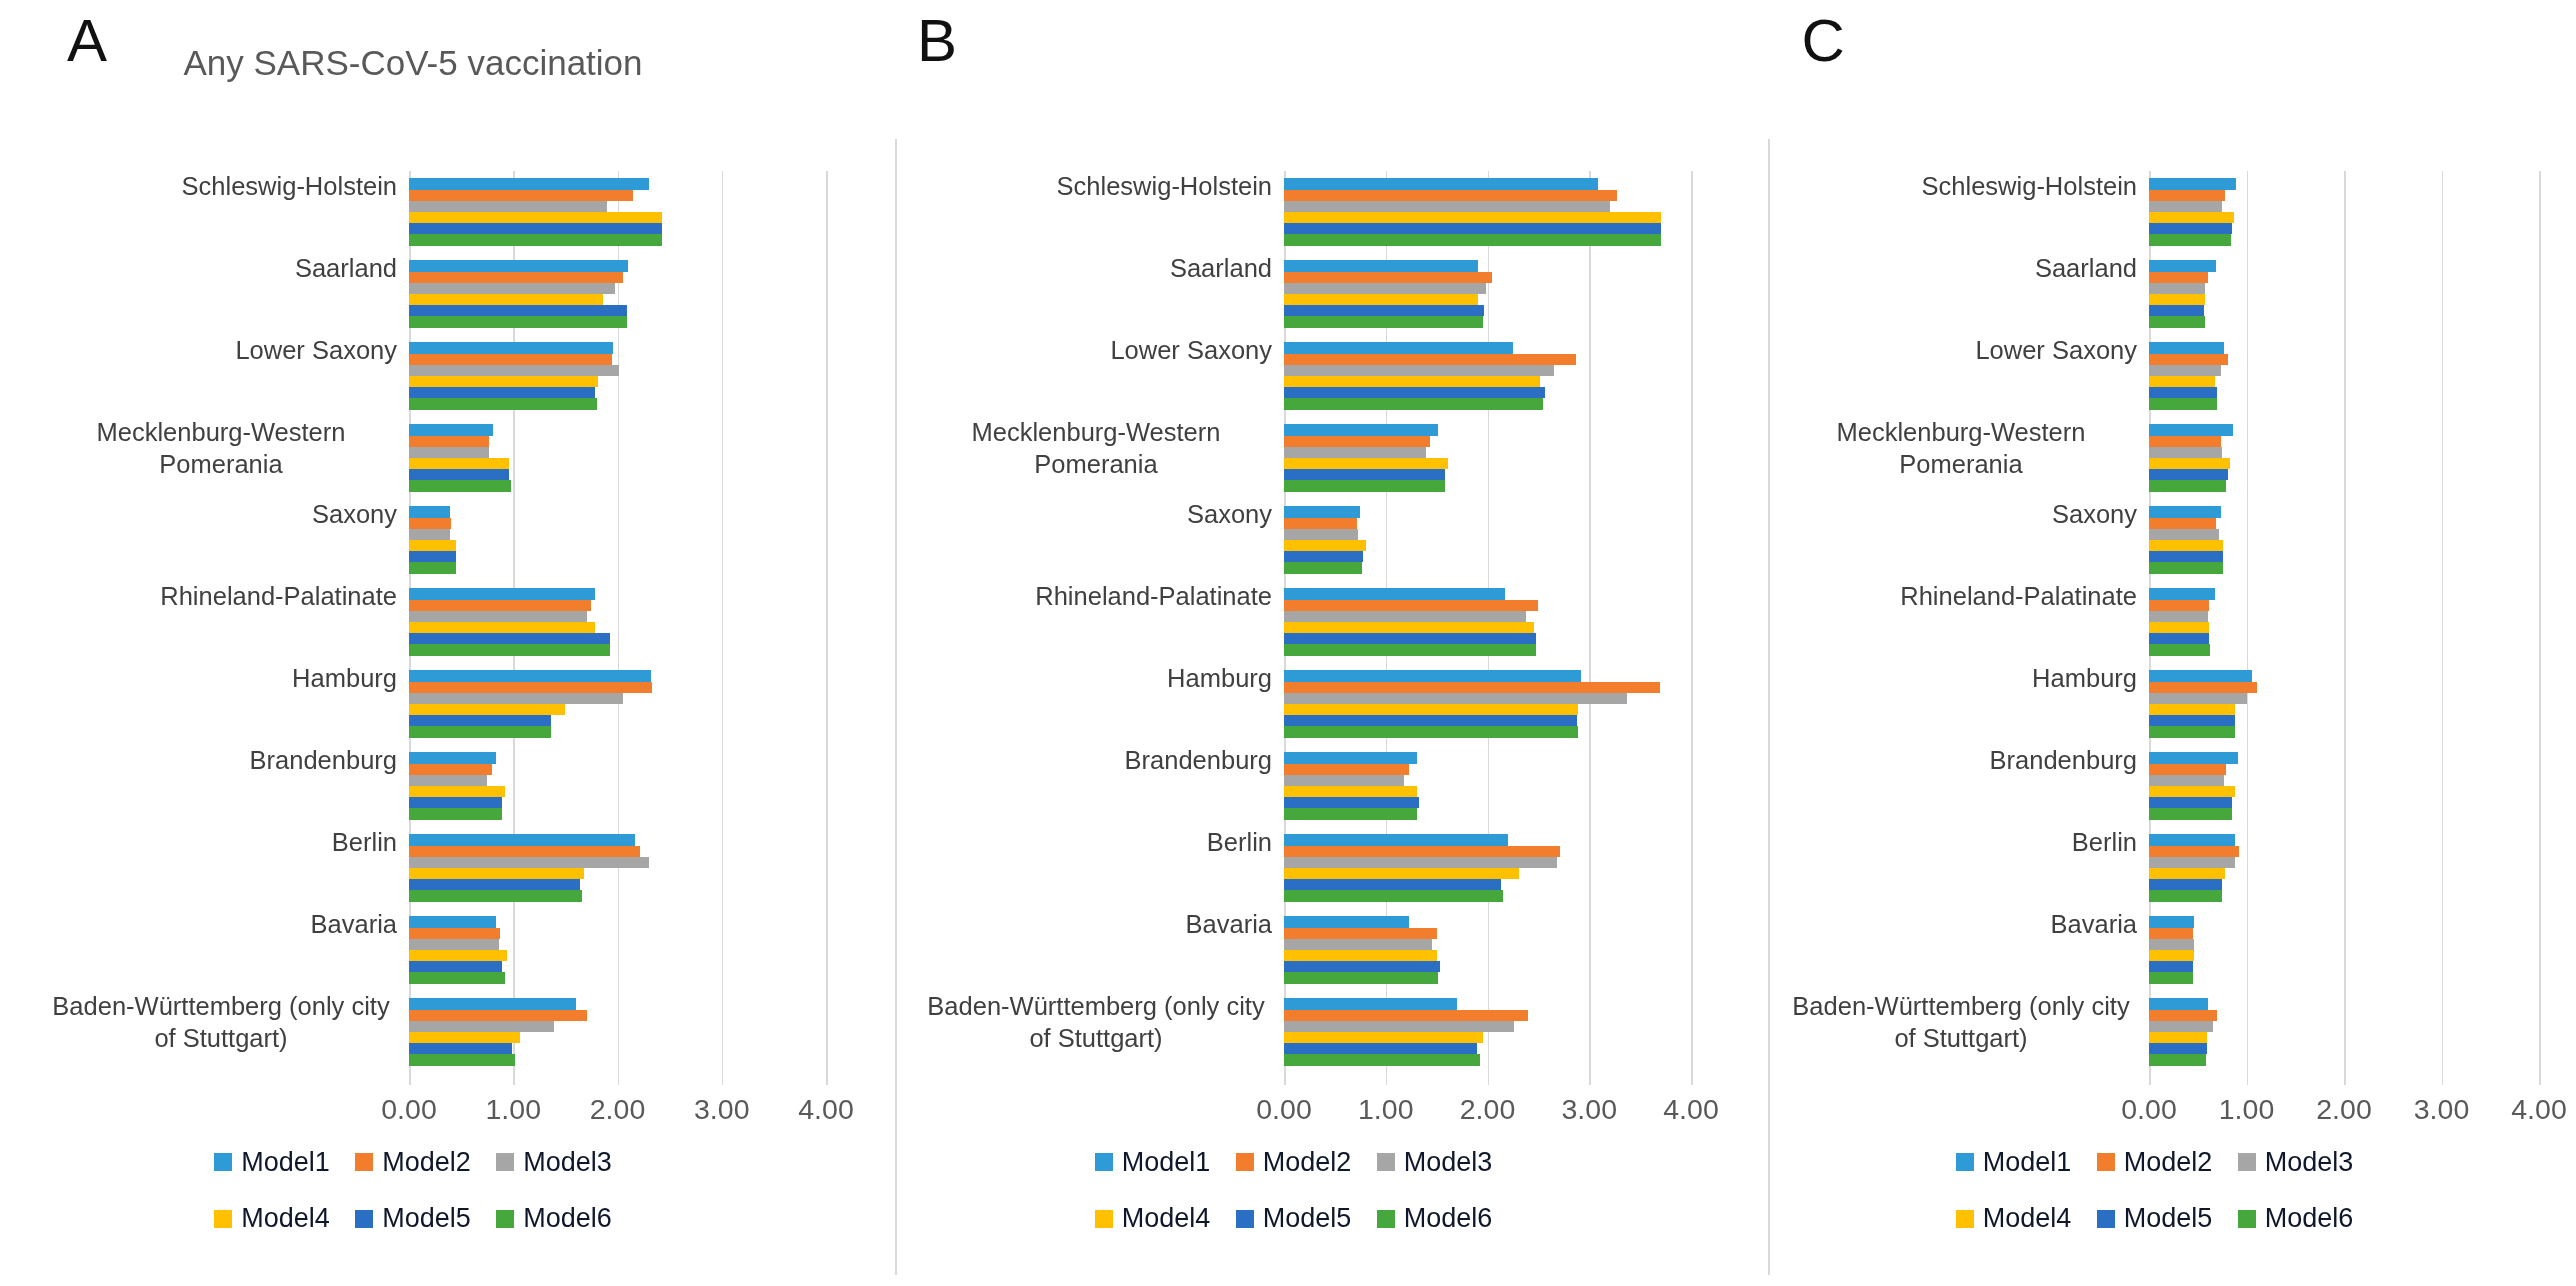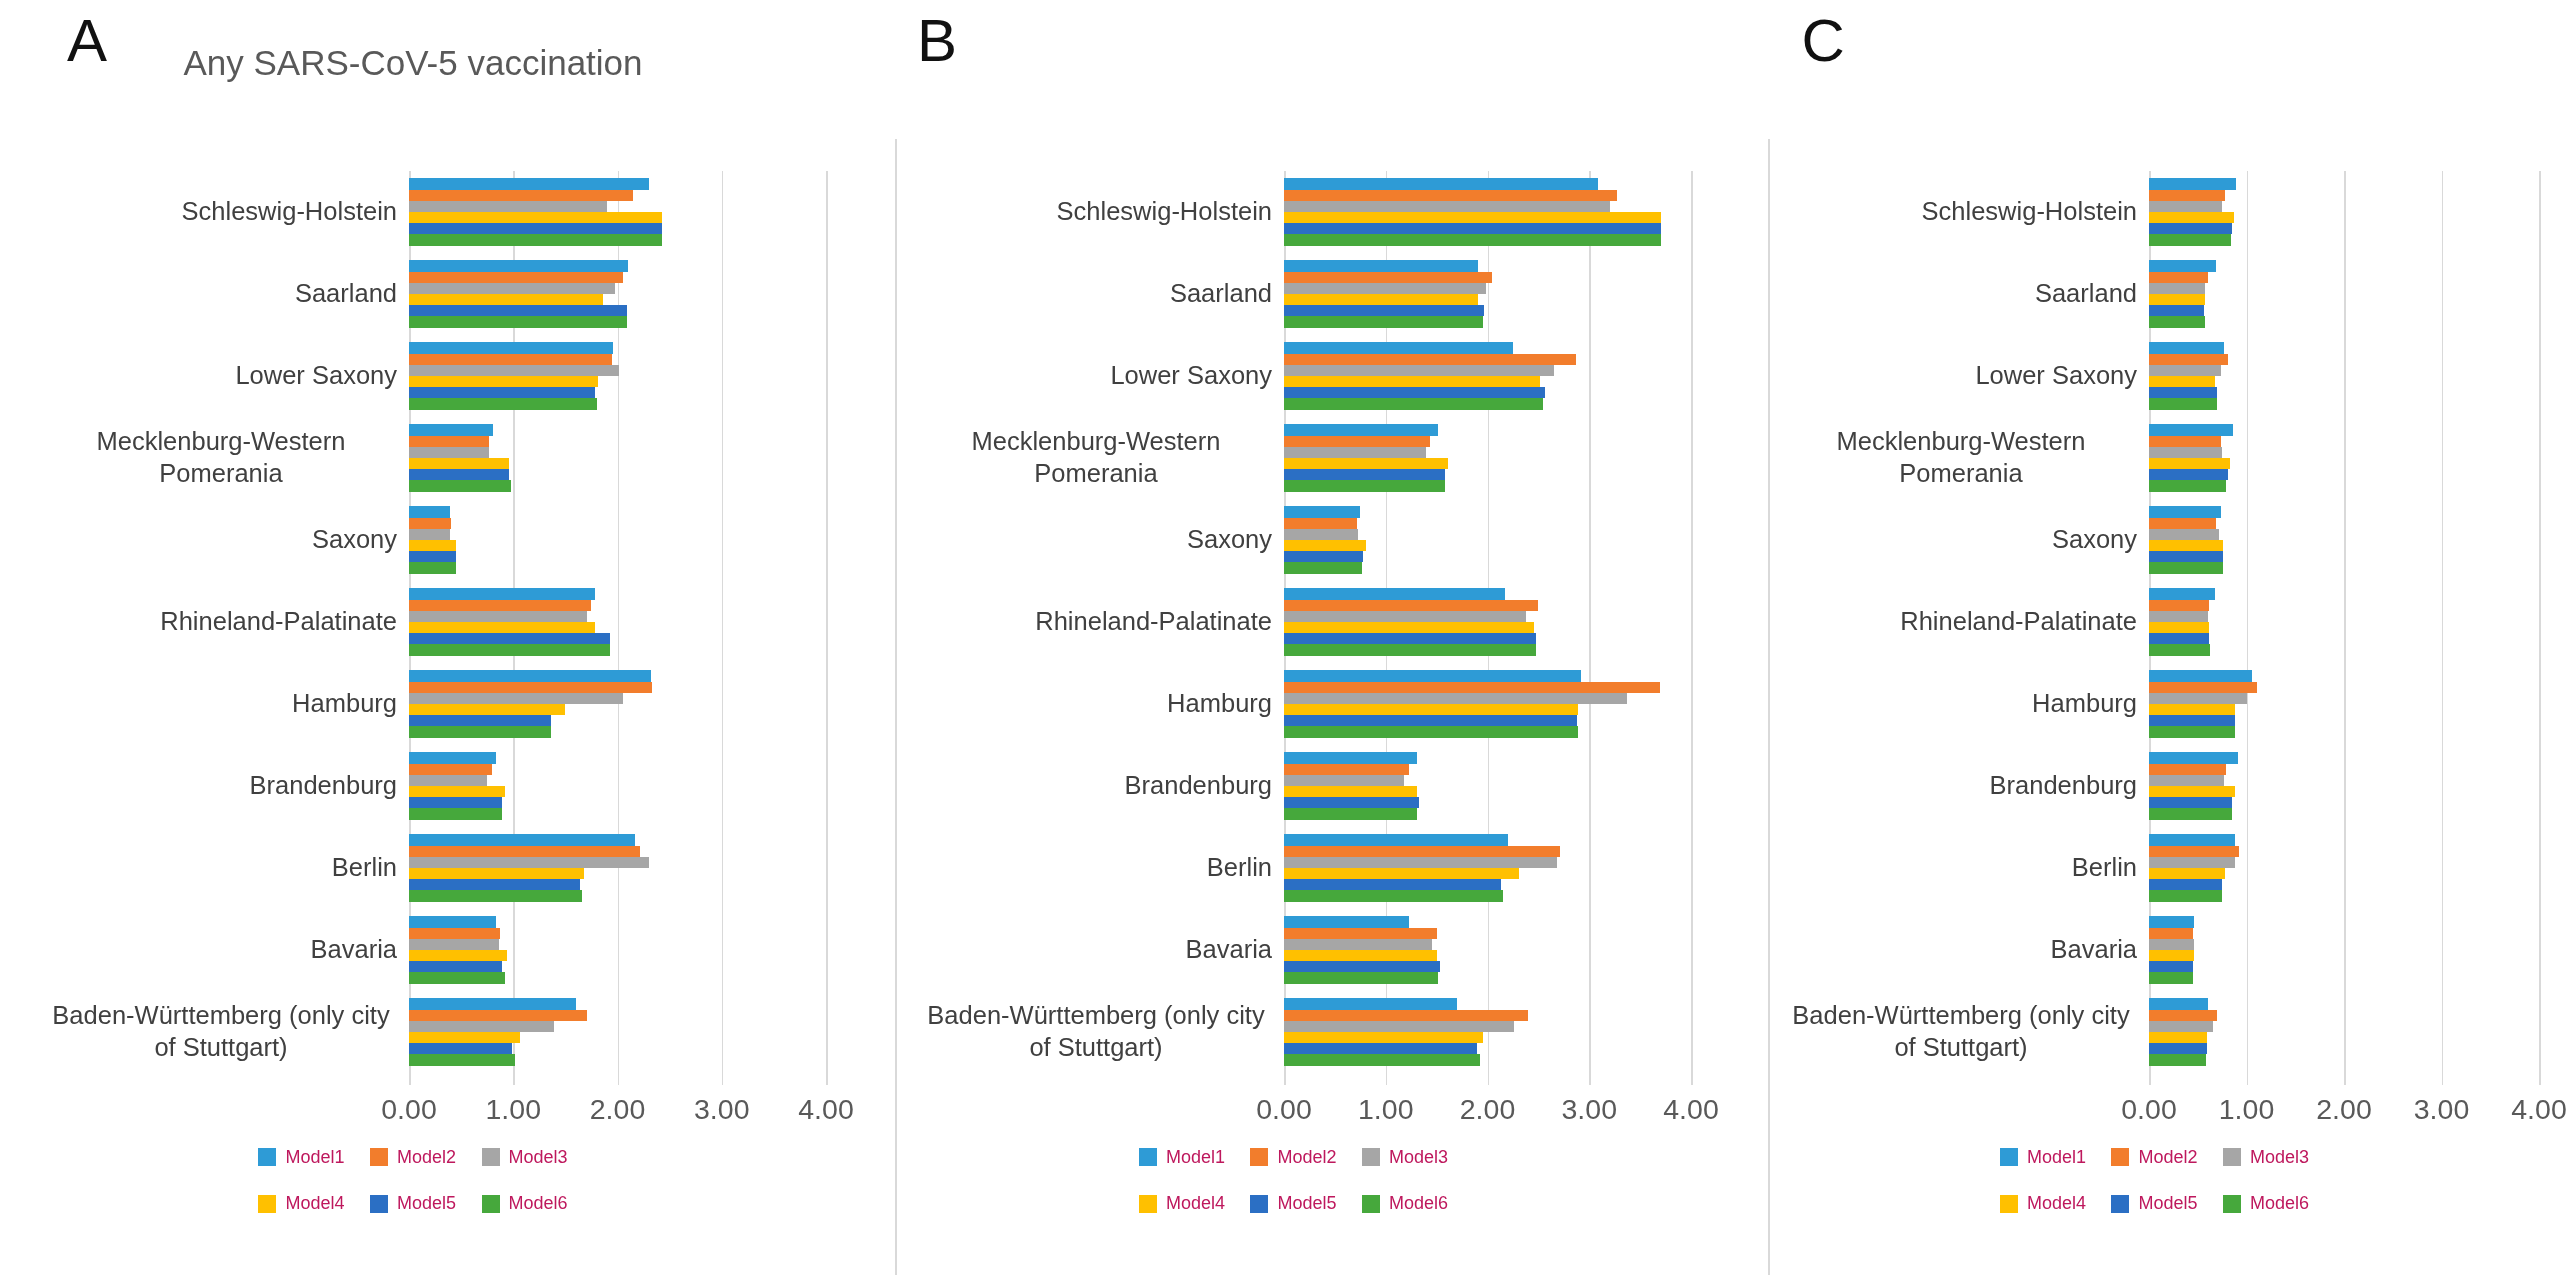--- a/index.html
+++ b/index.html
@@ -28,42 +28,42 @@
     grid-template-rows:repeat(11,82px) 54px;
   }
   .plot-overlay{
     grid-column:2;grid-row:1 / span 11;
     position:relative;z-index:1;
   }
   .gridline{position:absolute;top:0;bottom:0;width:1.5px;background:#D9D9D9;}
   .tick-stub{position:absolute;bottom:-12px;height:12px;width:1.5px;background:#D9D9D9;}
   .row-label{
     grid-column:1;position:relative;z-index:2;
-    display:flex;align-items:center;justify-content:flex-end;
+    display:flex;justify-content:flex-end;
     padding-right:12px;
   }
   .row-label span{
     display:inline-block;text-align:center;max-width:352px;
     font-size:25.5px;line-height:1.25;color:#404040;
   }
   .row-bars{
     grid-column:2;position:relative;z-index:2;
     display:flex;flex-direction:column;justify-content:center;
   }
   .bar{height:11.2px;}
   .axis-row{grid-column:2;position:relative;}
   .axis-tick-label{
     position:absolute;top:19.5px;transform:translateX(-50%);
     font-size:28.5px;color:#595959;white-space:nowrap;
   }
   .legend{margin-top:19.5px;display:flex;flex-direction:column;align-items:center;gap:25.5px;}
   .legend-row{display:flex;gap:25.5px;}
   .legend-item{display:flex;align-items:center;gap:9px;}
   .legend-swatch{width:18px;height:18px;}
-  .legend-label{font-size:18px;color:#be185d;}
+  .legend-label{font-size:27px;color:#0f172a;}
   .divider{position:absolute;top:139px;height:1136px;width:1.5px;background:#D9D9D9;}
 </style>
 </head>
 <body>
 
 <div class="figure">
 
   <div class="panel" style="width:896px;--labelw:409px;--rightpad:70px;--letterx:67px;">
     <div class="panel-header">
       <span class="panel-letter">A</span>

